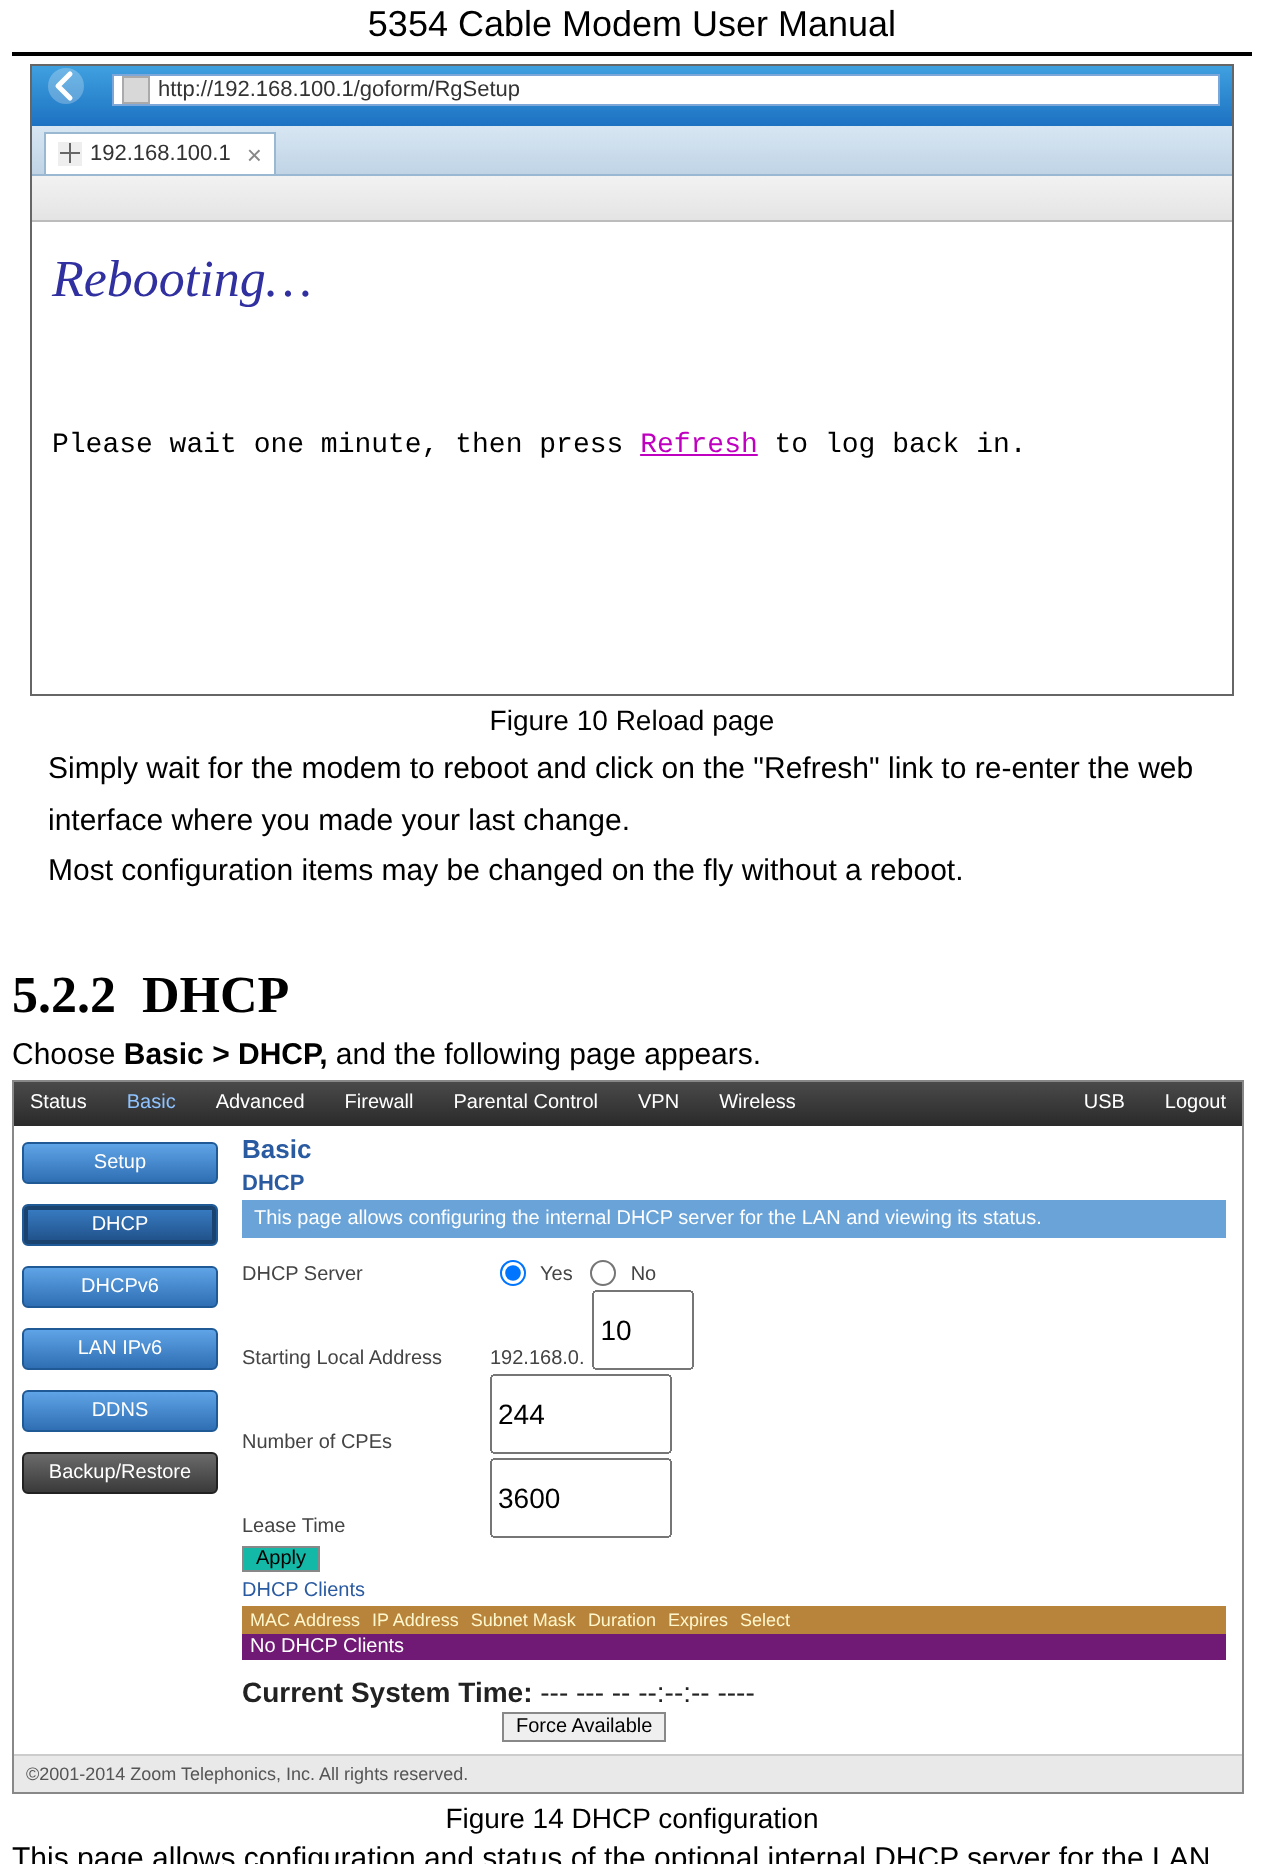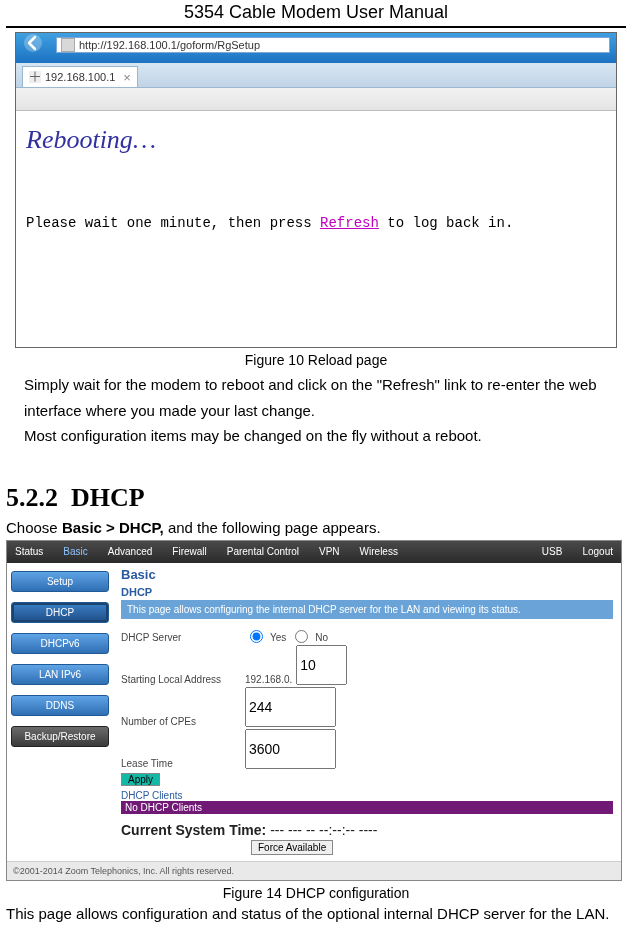--- a/index.html
+++ b/index.html
@@ -364,20 +364,28 @@
           <label>Number of CPEs</label>
           <input type="text" size="8" value="244" style="">
         </div>
         <div class="s2-row">
           <label>Lease Time</label>
           <input type="text" size="8" value="3600" style="">
         </div>
         <button class="s2-apply">Apply</button>
 
         <div class="s2-clients">DHCP Clients</div>
+        <div class="s2-tablehdr">
+          <span>MAC Address</span>
+          <span>IP Address</span>
+          <span>Subnet Mask</span>
+          <span>Duration</span>
+          <span>Expires</span>
+          <span>Select</span>
+        </div>
         <div class="s2-noclients">No DHCP Clients</div>
 
         <div class="s2-curtime">
           <b>Current System Time:</b>
           <span>--- --- -- --:--:-- ----</span>
         </div>
         <button class="s2-force">Force Available</button>
       </div>
     </div>
     <div class="s2-footer">©2001-2014 Zoom Telephonics, Inc. All rights reserved.</div>

